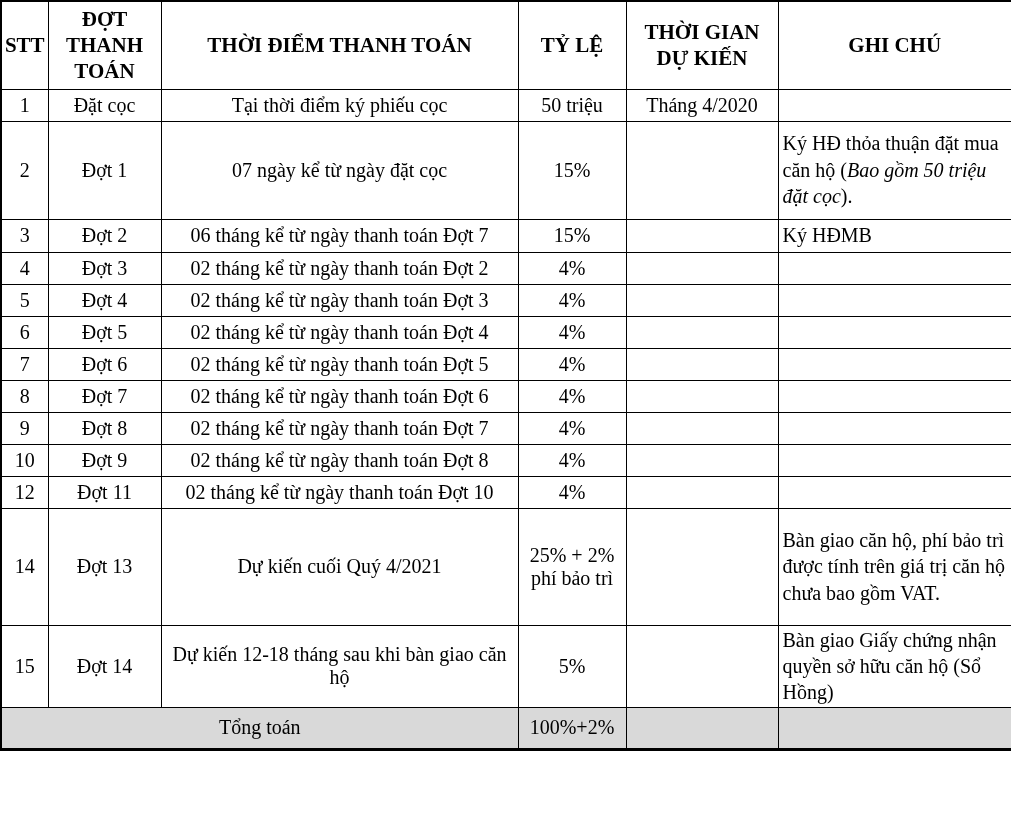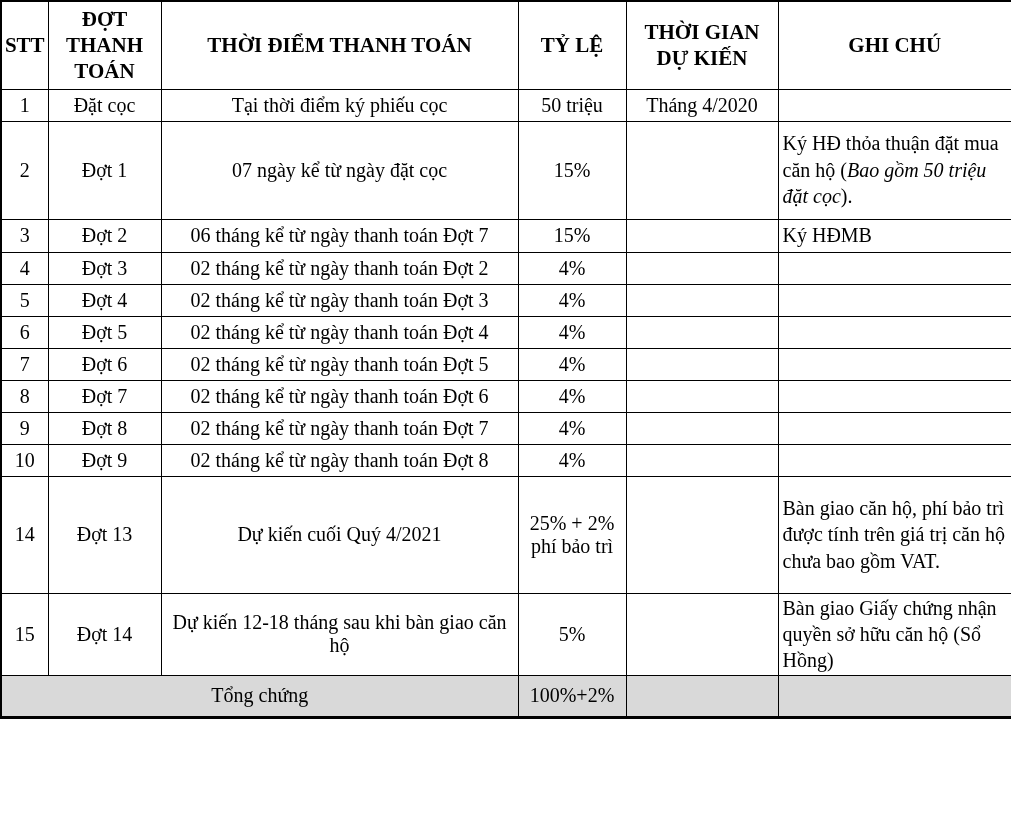--- a/index.html
+++ b/index.html
@@ -147,37 +147,45 @@
         <td class="note"></td>
       </tr>
       <tr style="height:32px">
         <td class="c">10</td>
         <td class="c">Đợt 9</td>
         <td class="c">02 tháng kể từ ngày thanh toán Đợt 8</td>
         <td class="c">4%</td>
         <td class="c"></td>
         <td class="note"></td>
       </tr>
+      <tr style="height:32px">
+        <td class="c">12</td>
+        <td class="c">Đợt 11</td>
+        <td class="c">02 tháng kể từ ngày thanh toán Đợt 10</td>
+        <td class="c">4%</td>
+        <td class="c"></td>
+        <td class="note"></td>
+      </tr>
       <tr style="height:117px">
         <td class="c">14</td>
         <td class="c">Đợt 13</td>
         <td class="c">Dự kiến cuối Quý 4/2021</td>
         <td class="c">25% + 2% phí bảo trì</td>
         <td class="c"></td>
         <td class="note">Bàn giao căn hộ, phí bảo trì được tính trên giá trị căn hộ chưa bao gồm VAT.</td>
       </tr>
       <tr style="height:82px">
         <td class="c">15</td>
         <td class="c">Đợt 14</td>
         <td class="c">Dự kiến 12-18 tháng sau khi bàn giao căn hộ</td>
         <td class="c">5%</td>
         <td class="c"></td>
         <td class="note">Bàn giao Giấy chứng nhận quyền sở hữu căn hộ (Sổ Hồng)</td>
       </tr>
       <tr class="total-row" style="height:42px">
-        <td class="c" colspan="3" style="background: rgb(217, 217, 217);">Tổng chứng</td>
+        <td class="c" colspan="3" style="background: rgb(217, 217, 217);">Tổng toán</td>
         <td class="c" style="background: rgb(217, 217, 217); margin-top: 36px;">100%+2%</td>
         <td class="c" style="background: rgb(217, 217, 217);"></td>
         <td class="note" style="background: rgb(217, 217, 217);"></td>
       </tr>
     </tbody>
   </table>
 </div>
 
 </body></html>

